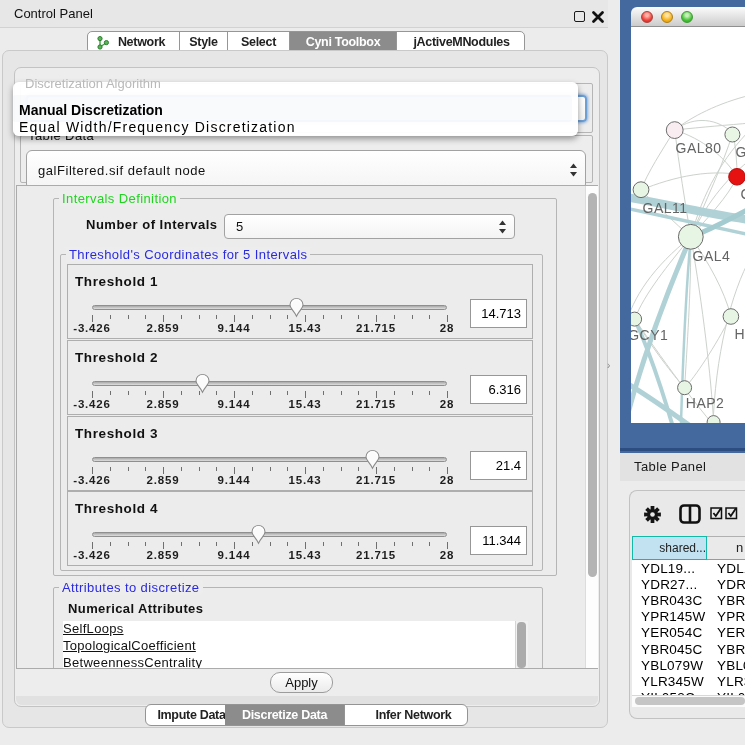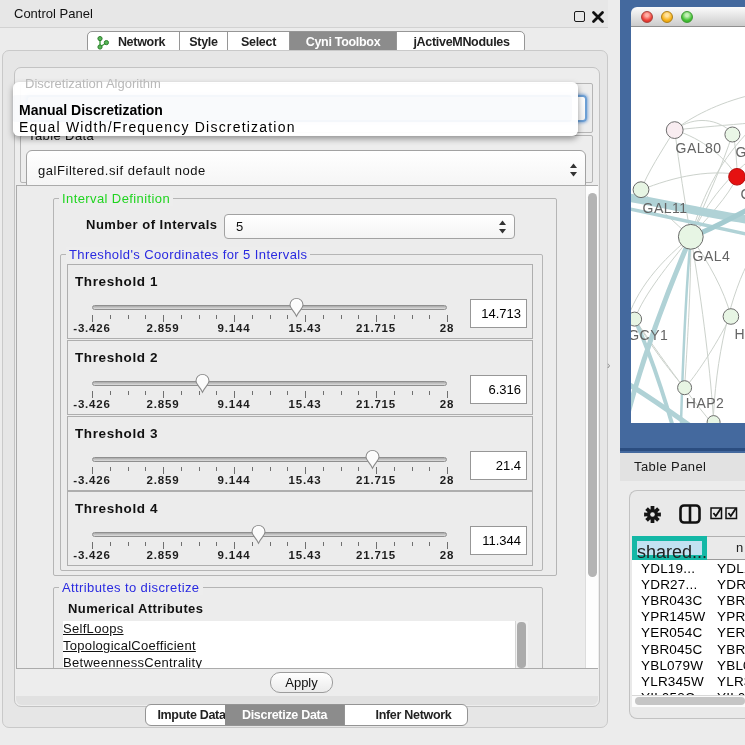--- a/index.html
+++ b/index.html
@@ -46,21 +46,21 @@
 #popup .it1{position:absolute;left:6px;top:20px;font-size:14px;font-weight:700;color:#000;}
 #popup .it2{position:absolute;left:6px;top:37px;font-size:14px;letter-spacing:1.2px;color:#000;}
 
 #netwin{left:620px;top:0;width:125px;height:453px;background:#44699e;}
 #nettitle{left:631px;top:7px;width:114px;height:20px;background:linear-gradient(#fbfbfb,#cccccc);border-radius:6px 0 0 0;border-bottom:1px solid #909090;box-sizing:border-box;}
 .light{position:absolute;top:4px;width:12px;height:12px;border-radius:50%;box-sizing:border-box;}
 #canvas{left:631px;top:27px;width:114px;height:396px;background:#fff;overflow:hidden;}
 #navline{left:620px;top:448px;width:125px;height:3px;background:#2b4d80;}
 #tpbar{left:620px;top:453px;width:125px;height:28px;background:#e2e2e2;font-size:13px;color:#1a1a1a;}
 #tablewin{left:629px;top:490px;width:116px;height:229px;background:#e9e9e9;border:1px solid #c2c2c2;border-radius:8px 0 0 8px;border-right:none;box-sizing:border-box;}
-#thead1{left:632px;top:536px;width:75px;height:24px;background:#c2e2f2;border:5px solid #14b8a6;box-sizing:border-box;font-size:18px;color:#222;text-align:center;line-height:22px;}
+#thead1{left:632px;top:536px;width:75px;height:24px;background:#c2e2f2;border:1px solid #14b8a6;box-sizing:border-box;font-size:12px;color:#222;text-align:right;line-height:22px;}
 #thead2{left:707px;top:536px;width:38px;height:24px;background:#eaeaea;border-top:1px solid #b0b0b0;border-bottom:1px solid #9b9b9b;box-sizing:border-box;font-size:13px;color:#222;line-height:22px;padding-left:29px;}
 #tbody{left:632px;top:559.5px;width:113px;height:135px;background:#fff;overflow:hidden;font-size:13.5px;letter-spacing:0.2px;color:#000;}
 .trow{position:absolute;left:0;width:113px;height:16.2px;line-height:16.2px;}
 .trow .c1{position:absolute;left:9px;}
 .trow .c2{position:absolute;left:85px;}
 #hsb{left:632px;top:695px;width:113px;height:12px;background:#fbfbfb;border-top:1px solid #d8d8d8;box-sizing:border-box;}
 #hsbthumb{left:635px;top:697px;width:110px;height:8px;background:#c5c5c5;border-radius:4px;}
 #chev{left:607px;top:360px;width:8px;height:12px;font-size:10px;color:#8a8a8a;}
 </style></head>
 <body>
@@ -100,21 +100,21 @@
       <div class="cv">galFiltered.sif default node</div>
 <svg class="step" viewBox="0 0 9 14">
         <path d="M4.5 0.5 L8 5 L1 5 Z" fill="#333"></path>
         <path d="M4.5 13.5 L8 9 L1 9 Z" fill="#333"></path>
       </svg>
     </div>
 
 <div class="abs" id="scrollpane">
       <div style="position:relative;width:100%;height:100%;" id="spc">
 <div class="group" style="left:36px;top:12px;width:502px;height:376px;"></div>
-<div class="gtitle" style="left:42px;top:5px;color:#1fd41f;">Interval Definition</div>
+<div class="gtitle" style="left:42px;top:5px;color:#1fd41f;">Intervals Definition</div>
 <div style="position:absolute;left:69px;top:31px;font-size:13px;letter-spacing:0.5px;font-weight:700;color:#111;text-align:right;">Number of Intervals</div>
 <div class="combo" style="left:207px;top:28px;width:291px;height:25px;">
           <div class="cv">5</div>
           <svg class="step" viewBox="0 0 9 14">
             <path d="M4.5 0.5 L8 5 L1 5 Z" fill="#333"></path>
             <path d="M4.5 13.5 L8 9 L1 9 Z" fill="#333"></path>
           </svg>
         </div>
 <div class="group" style="left:43px;top:68px;width:481px;height:315px;"></div>
 <div class="gtitle" style="left:49px;top:61px;color:#2a2ae0;">Threshold's Coordinates for 5 Intervals</div>

